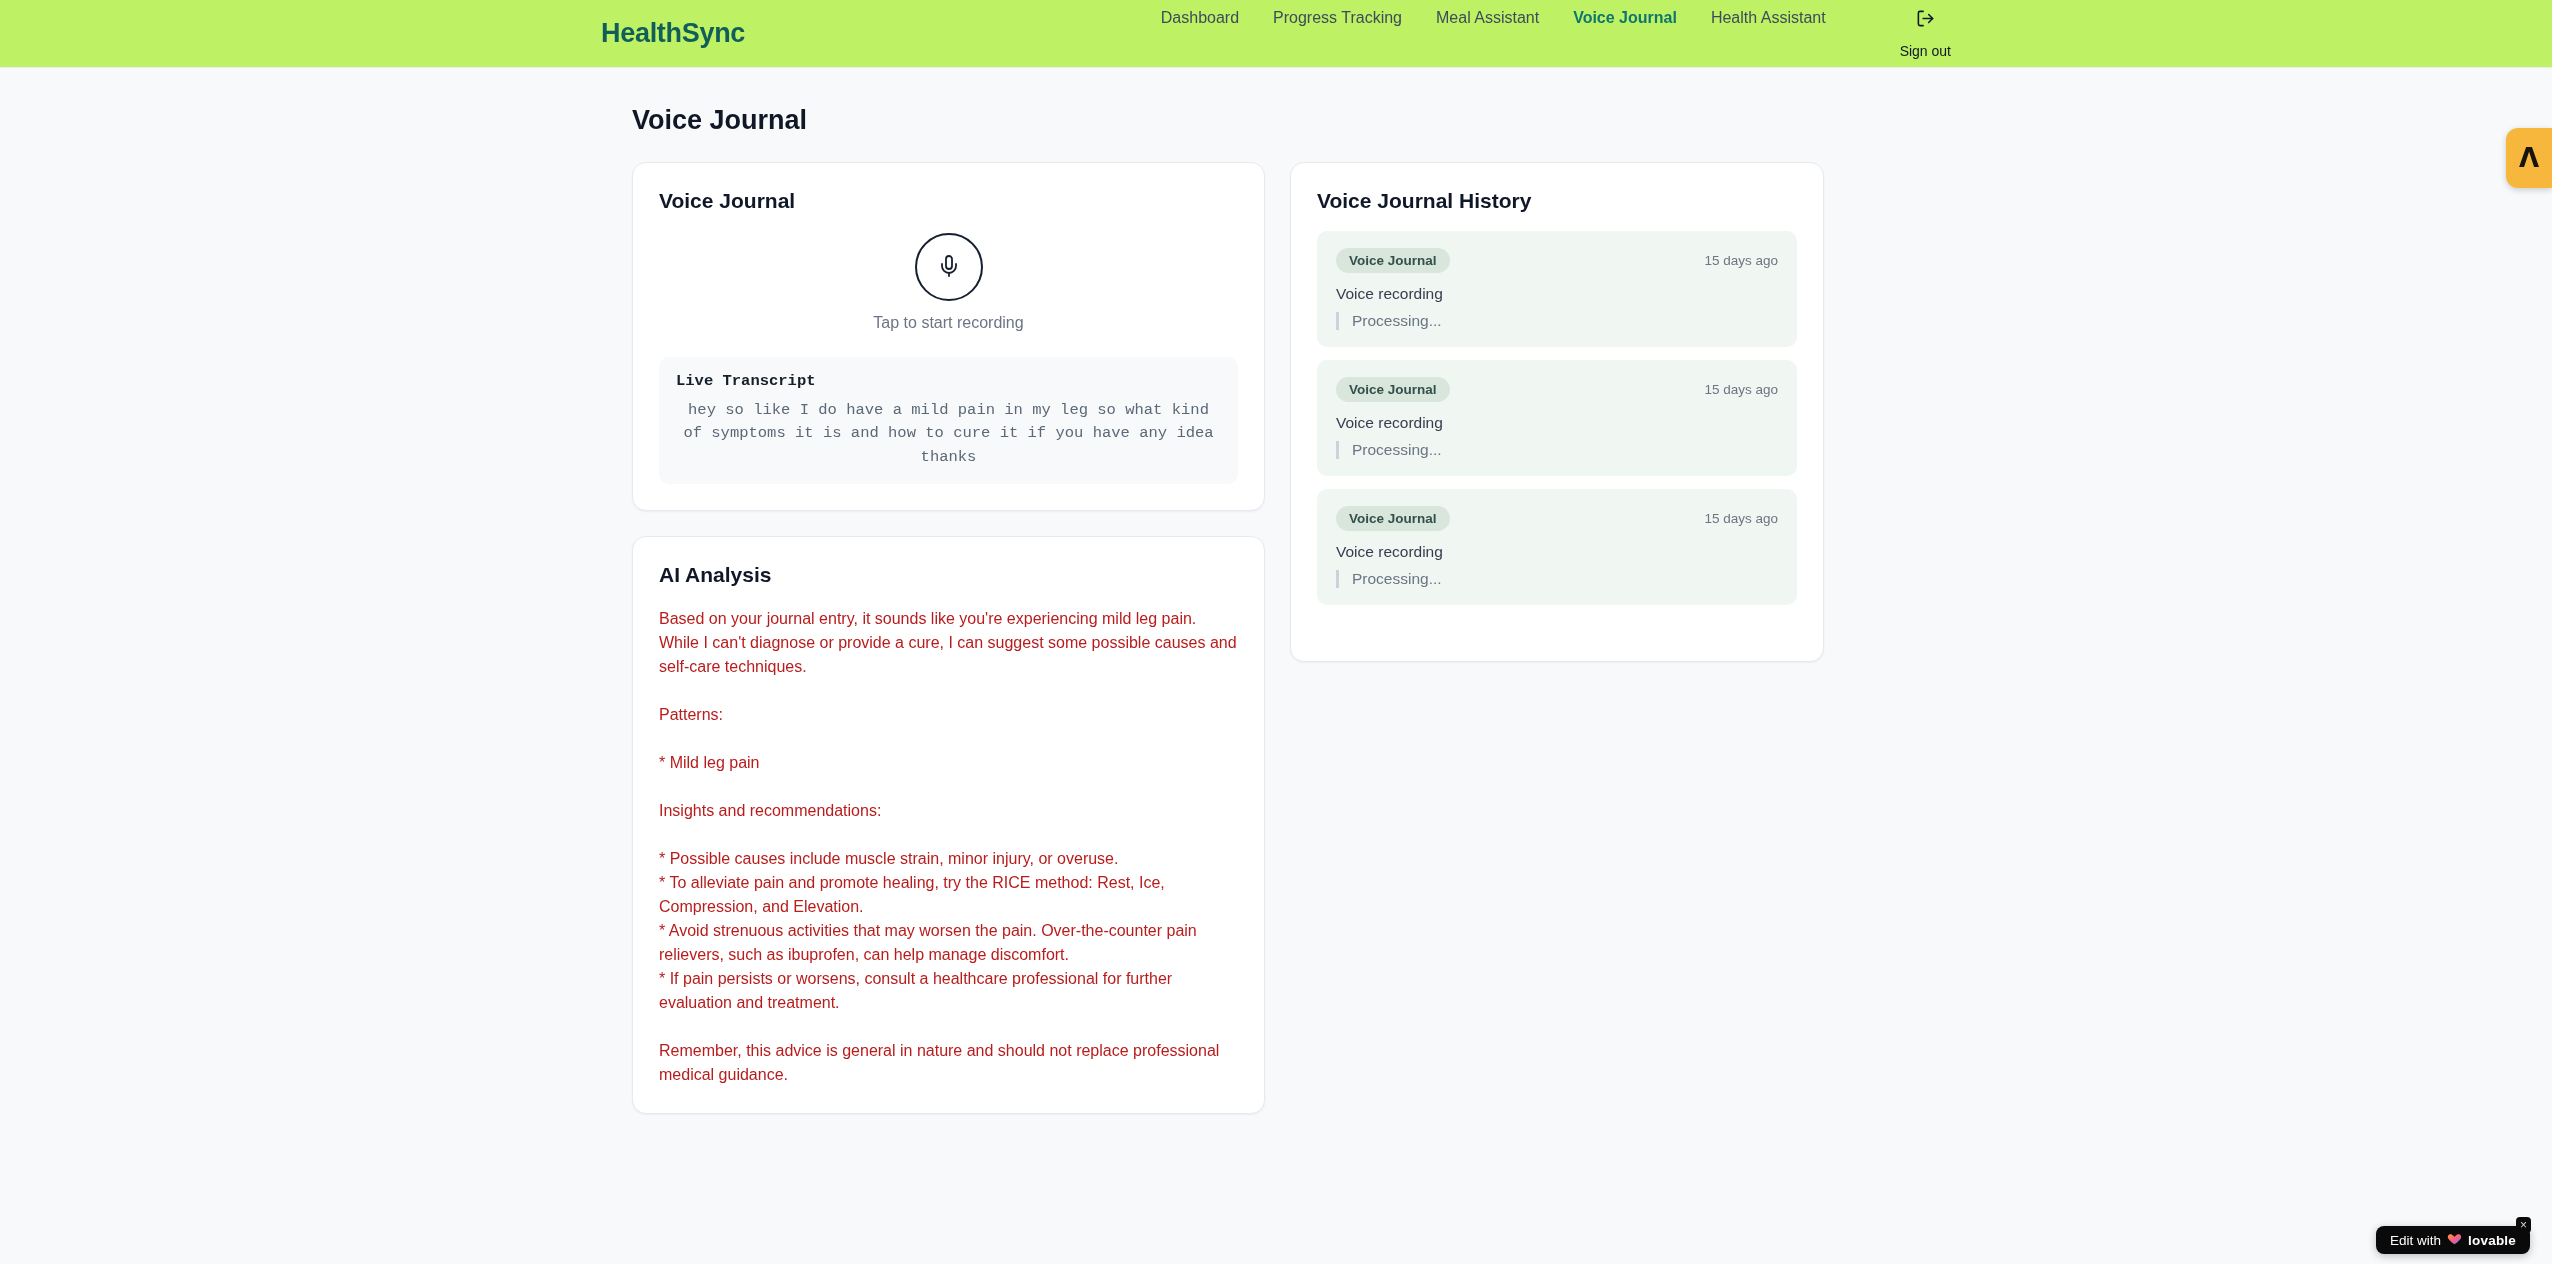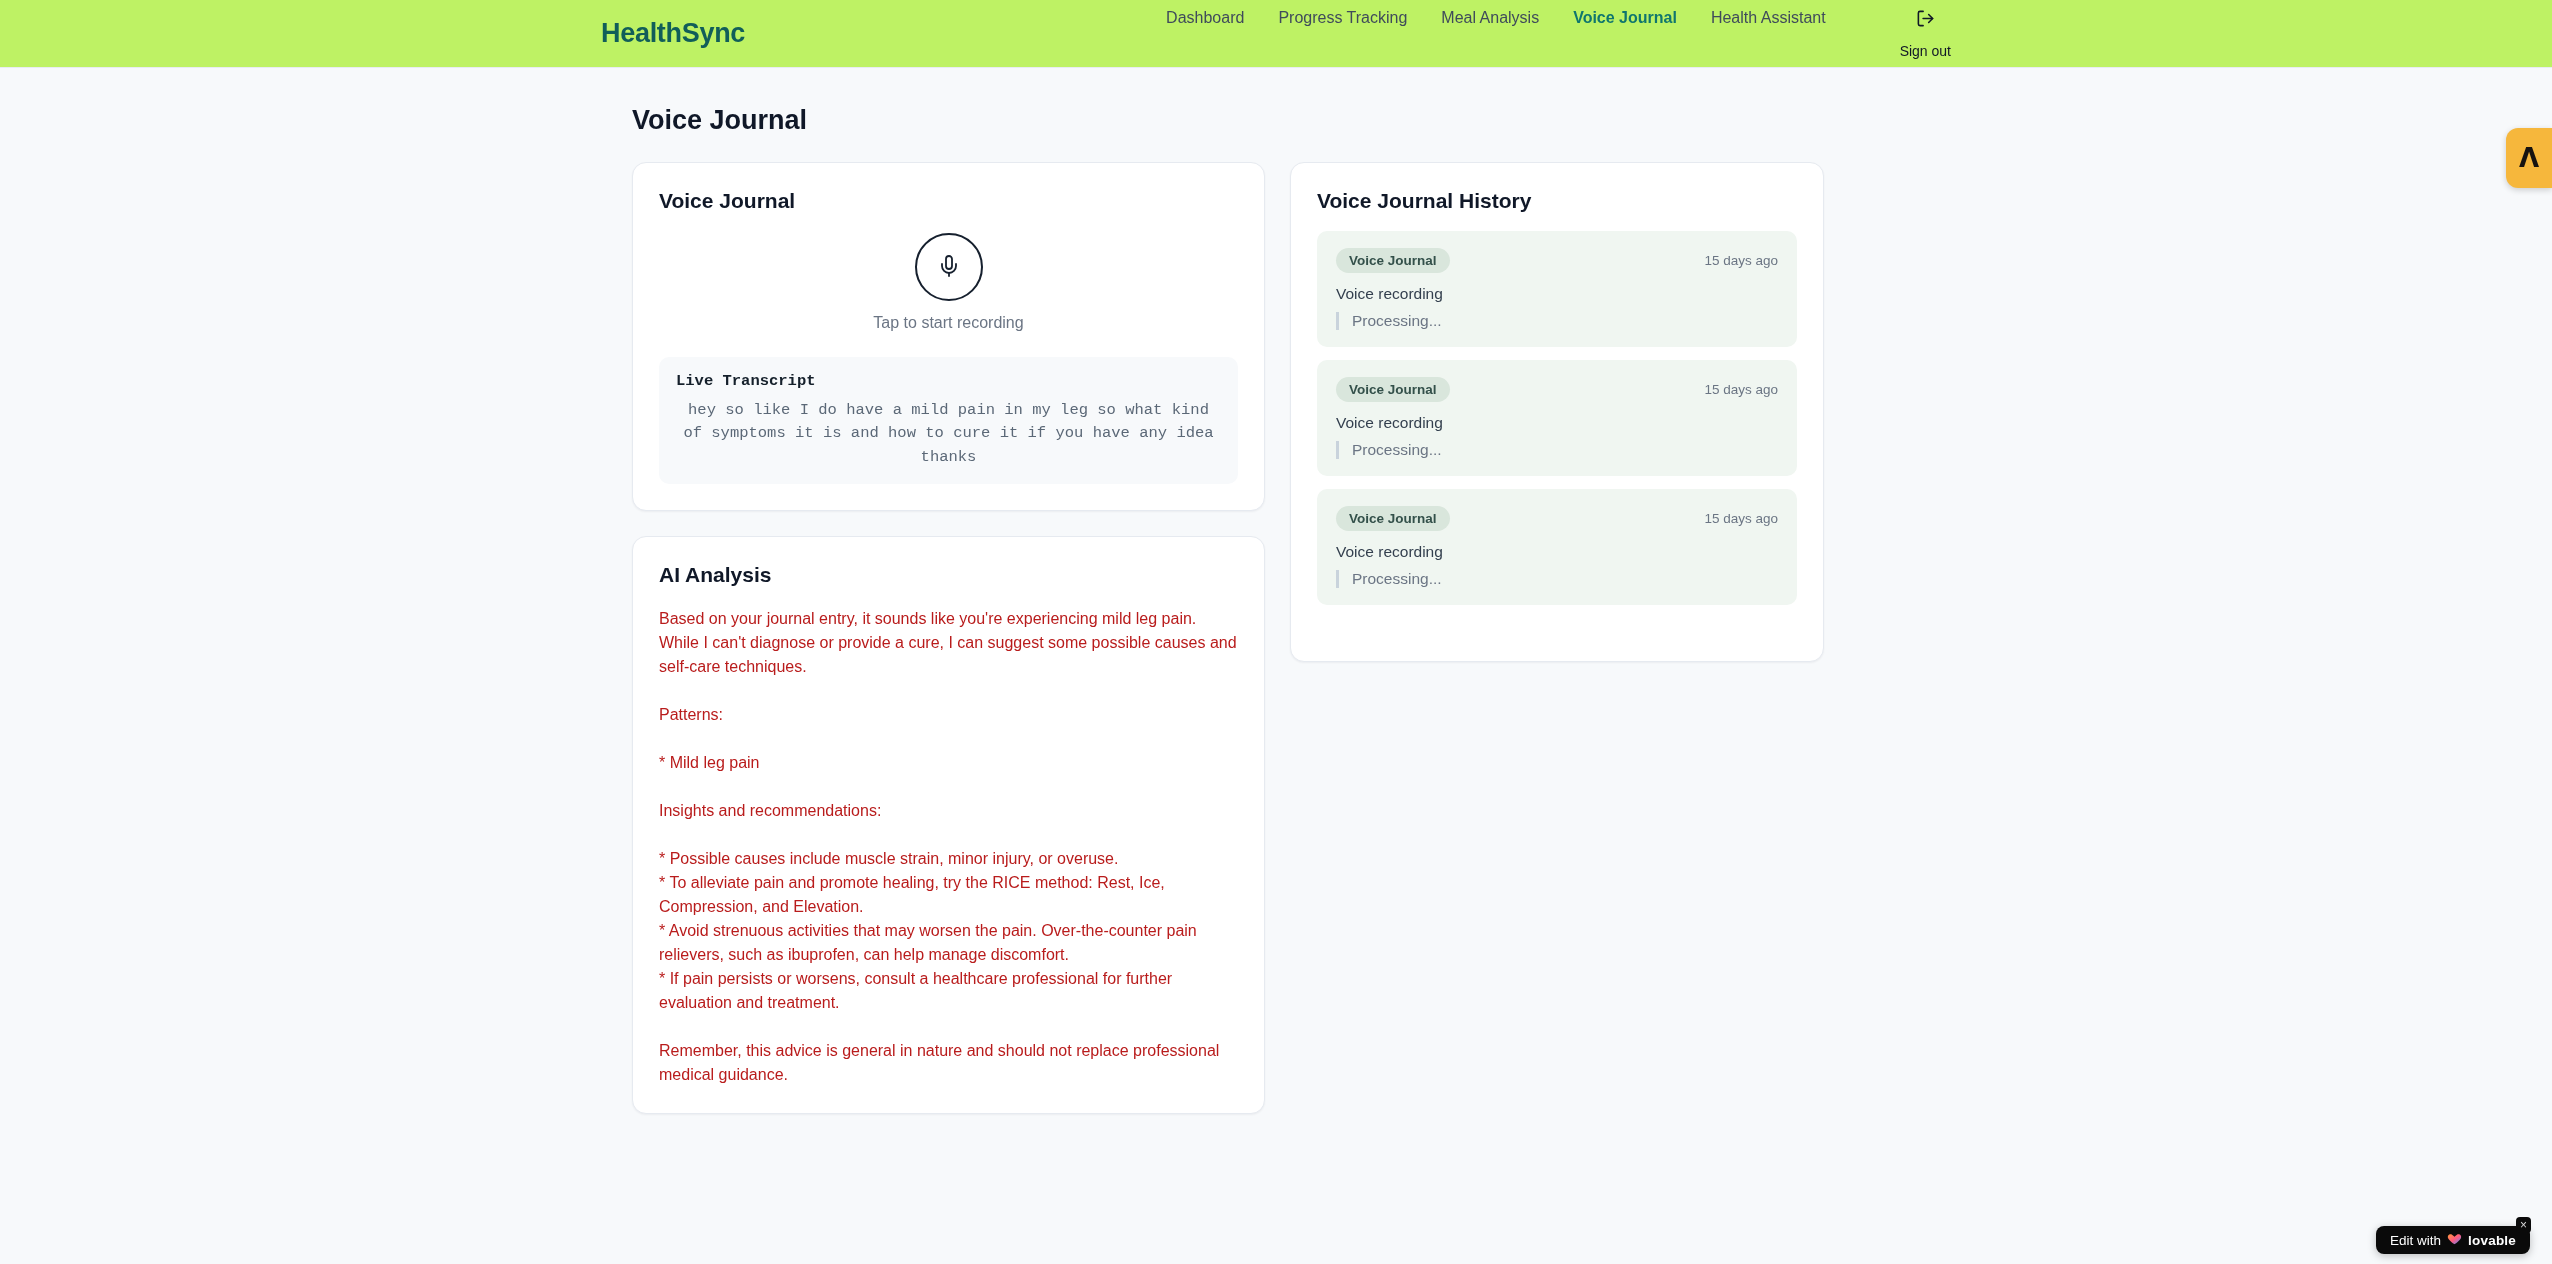--- a/index.html
+++ b/index.html
@@ -130,21 +130,21 @@
 </style>
 </head>
 <body>
 
 <header class="header">
   <div class="header-inner">
     <div class="brand">HealthSync</div>
     <nav class="nav">
       <a>Dashboard</a>
       <a>Progress Tracking</a>
-      <a>Meal Analysis</a>
+      <a>Meal Assistant</a>
       <a class="active">Voice Journal</a>
       <a>Health Assistant</a>
       <div class="signout">
         <span>
           <svg width="19" height="19" viewBox="0 0 24 24" fill="none" stroke="#111827" stroke-width="2" stroke-linecap="round" stroke-linejoin="round">
             <path d="M9 21H5a2 2 0 0 1-2-2V5a2 2 0 0 1 2-2h4"></path>
             <polyline points="16 17 21 12 16 7"></polyline>
             <line x1="21" y1="12" x2="9" y2="12"></line>
           </svg>
         </span>

